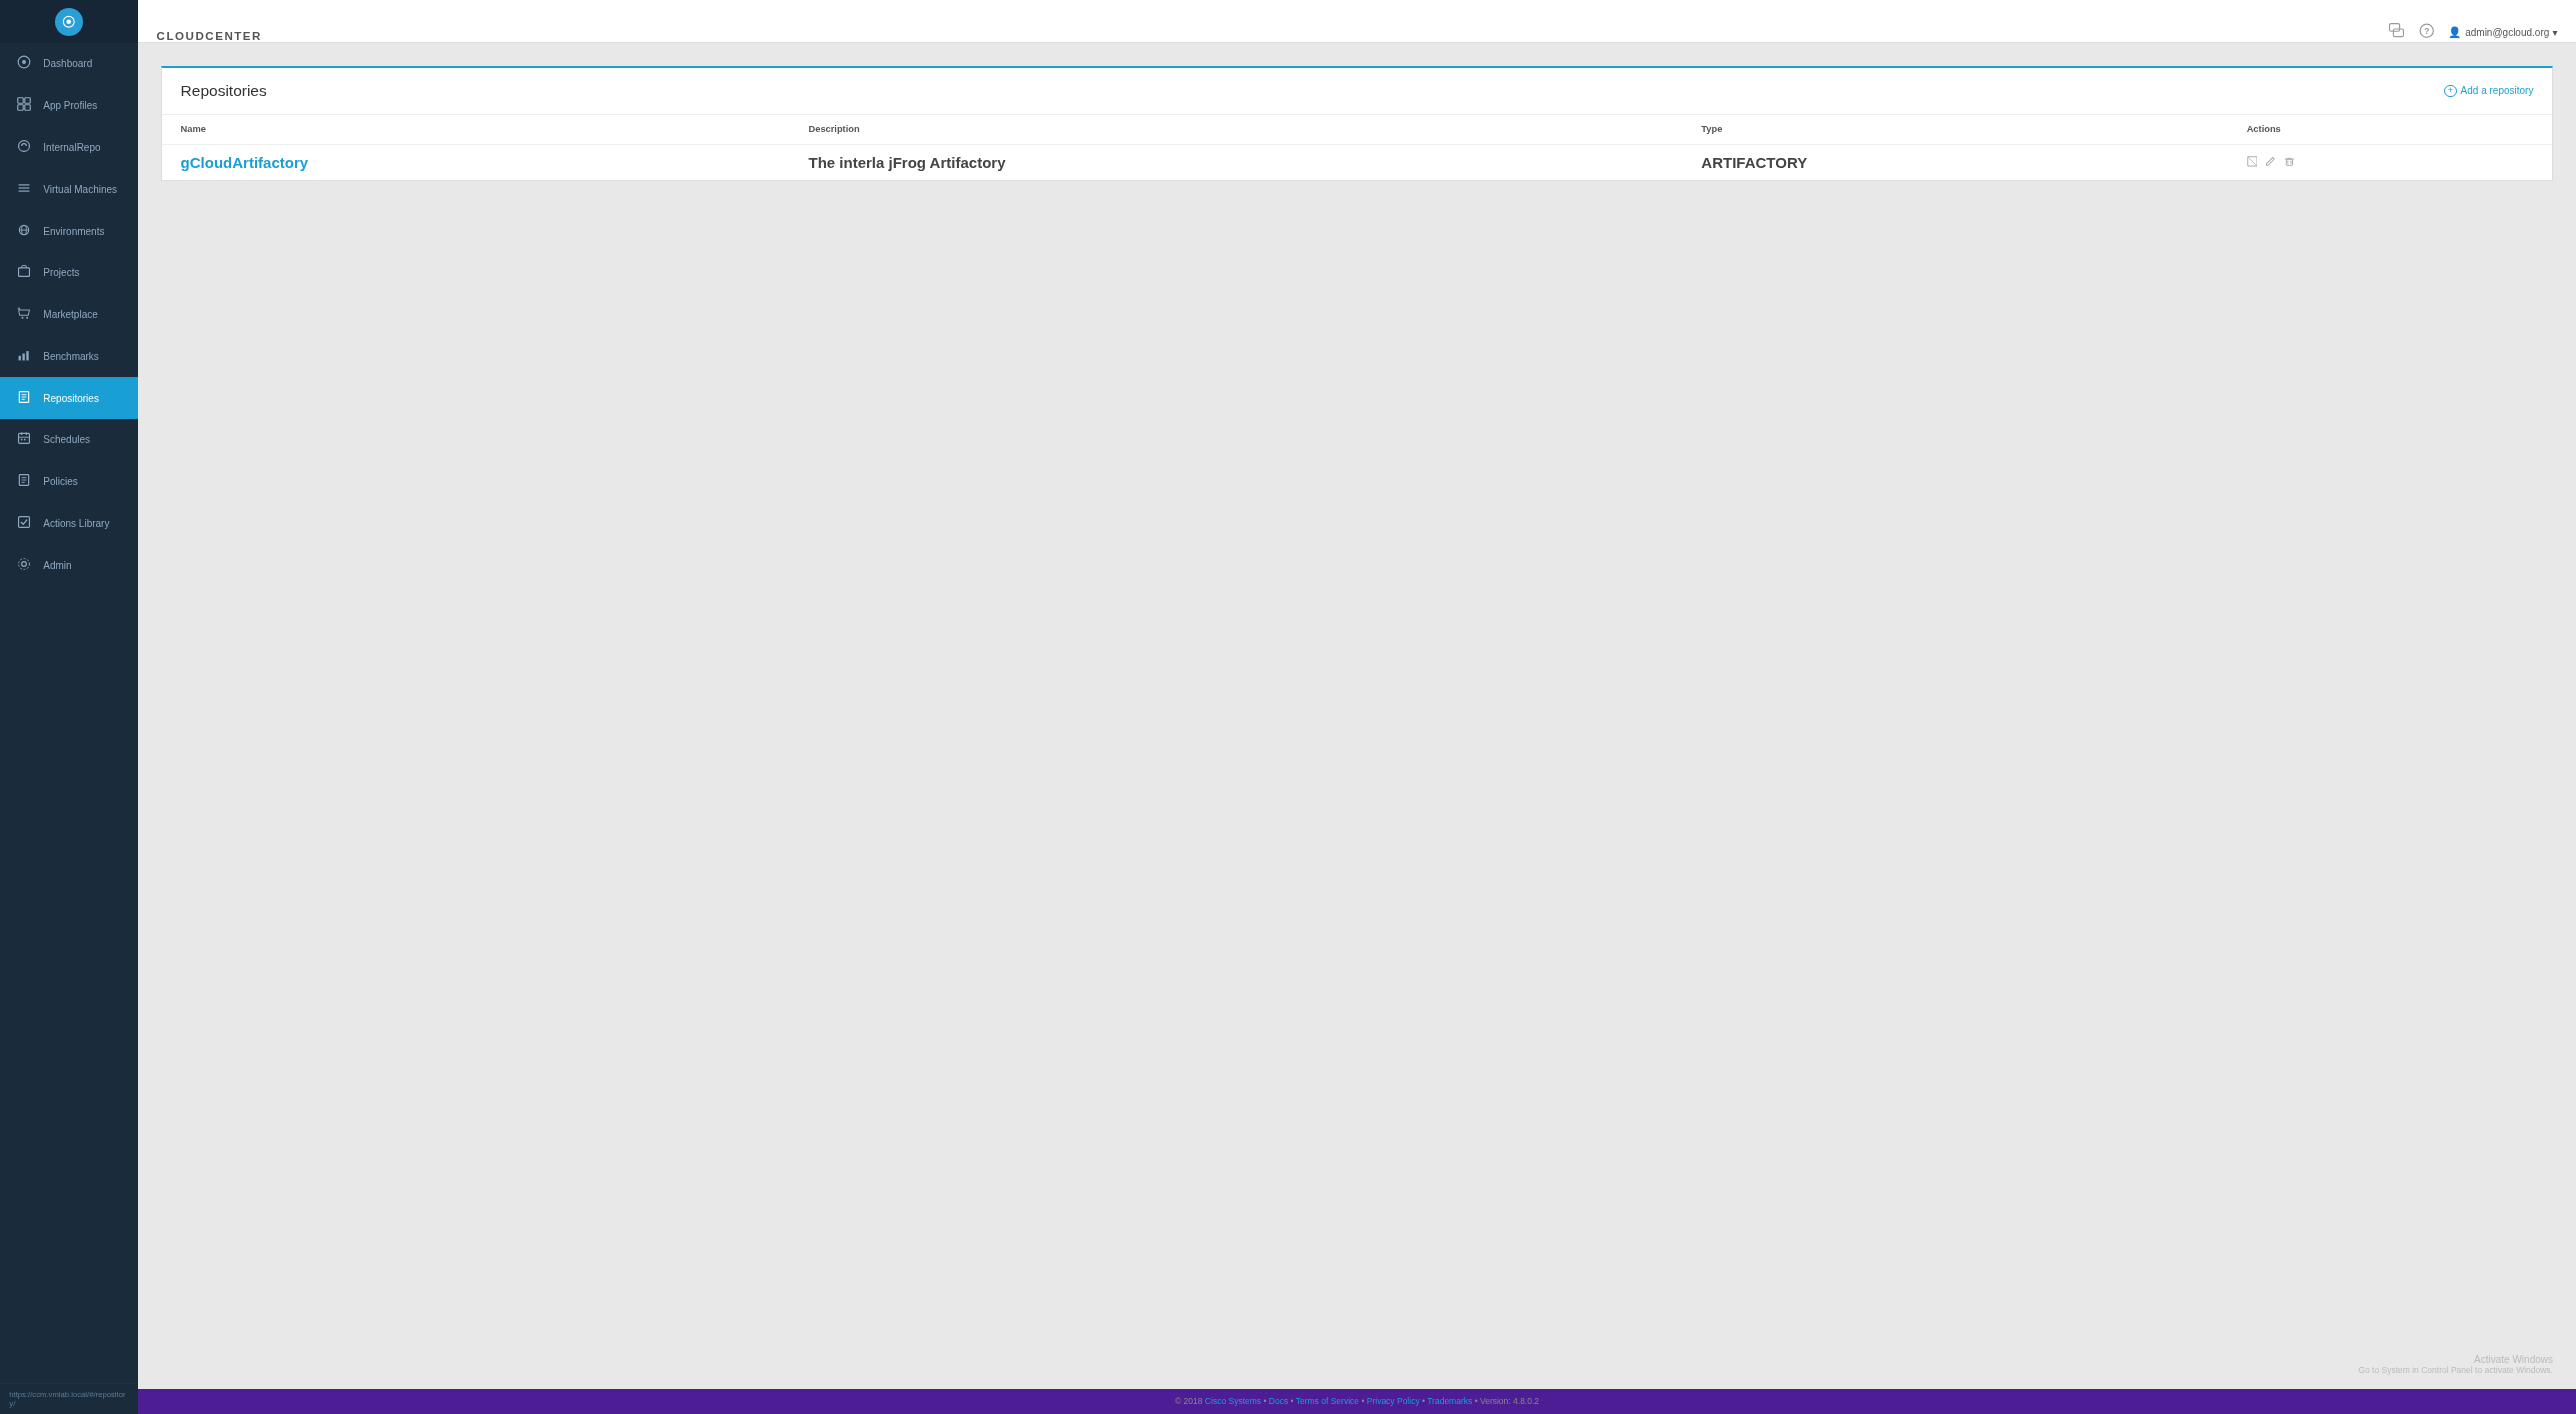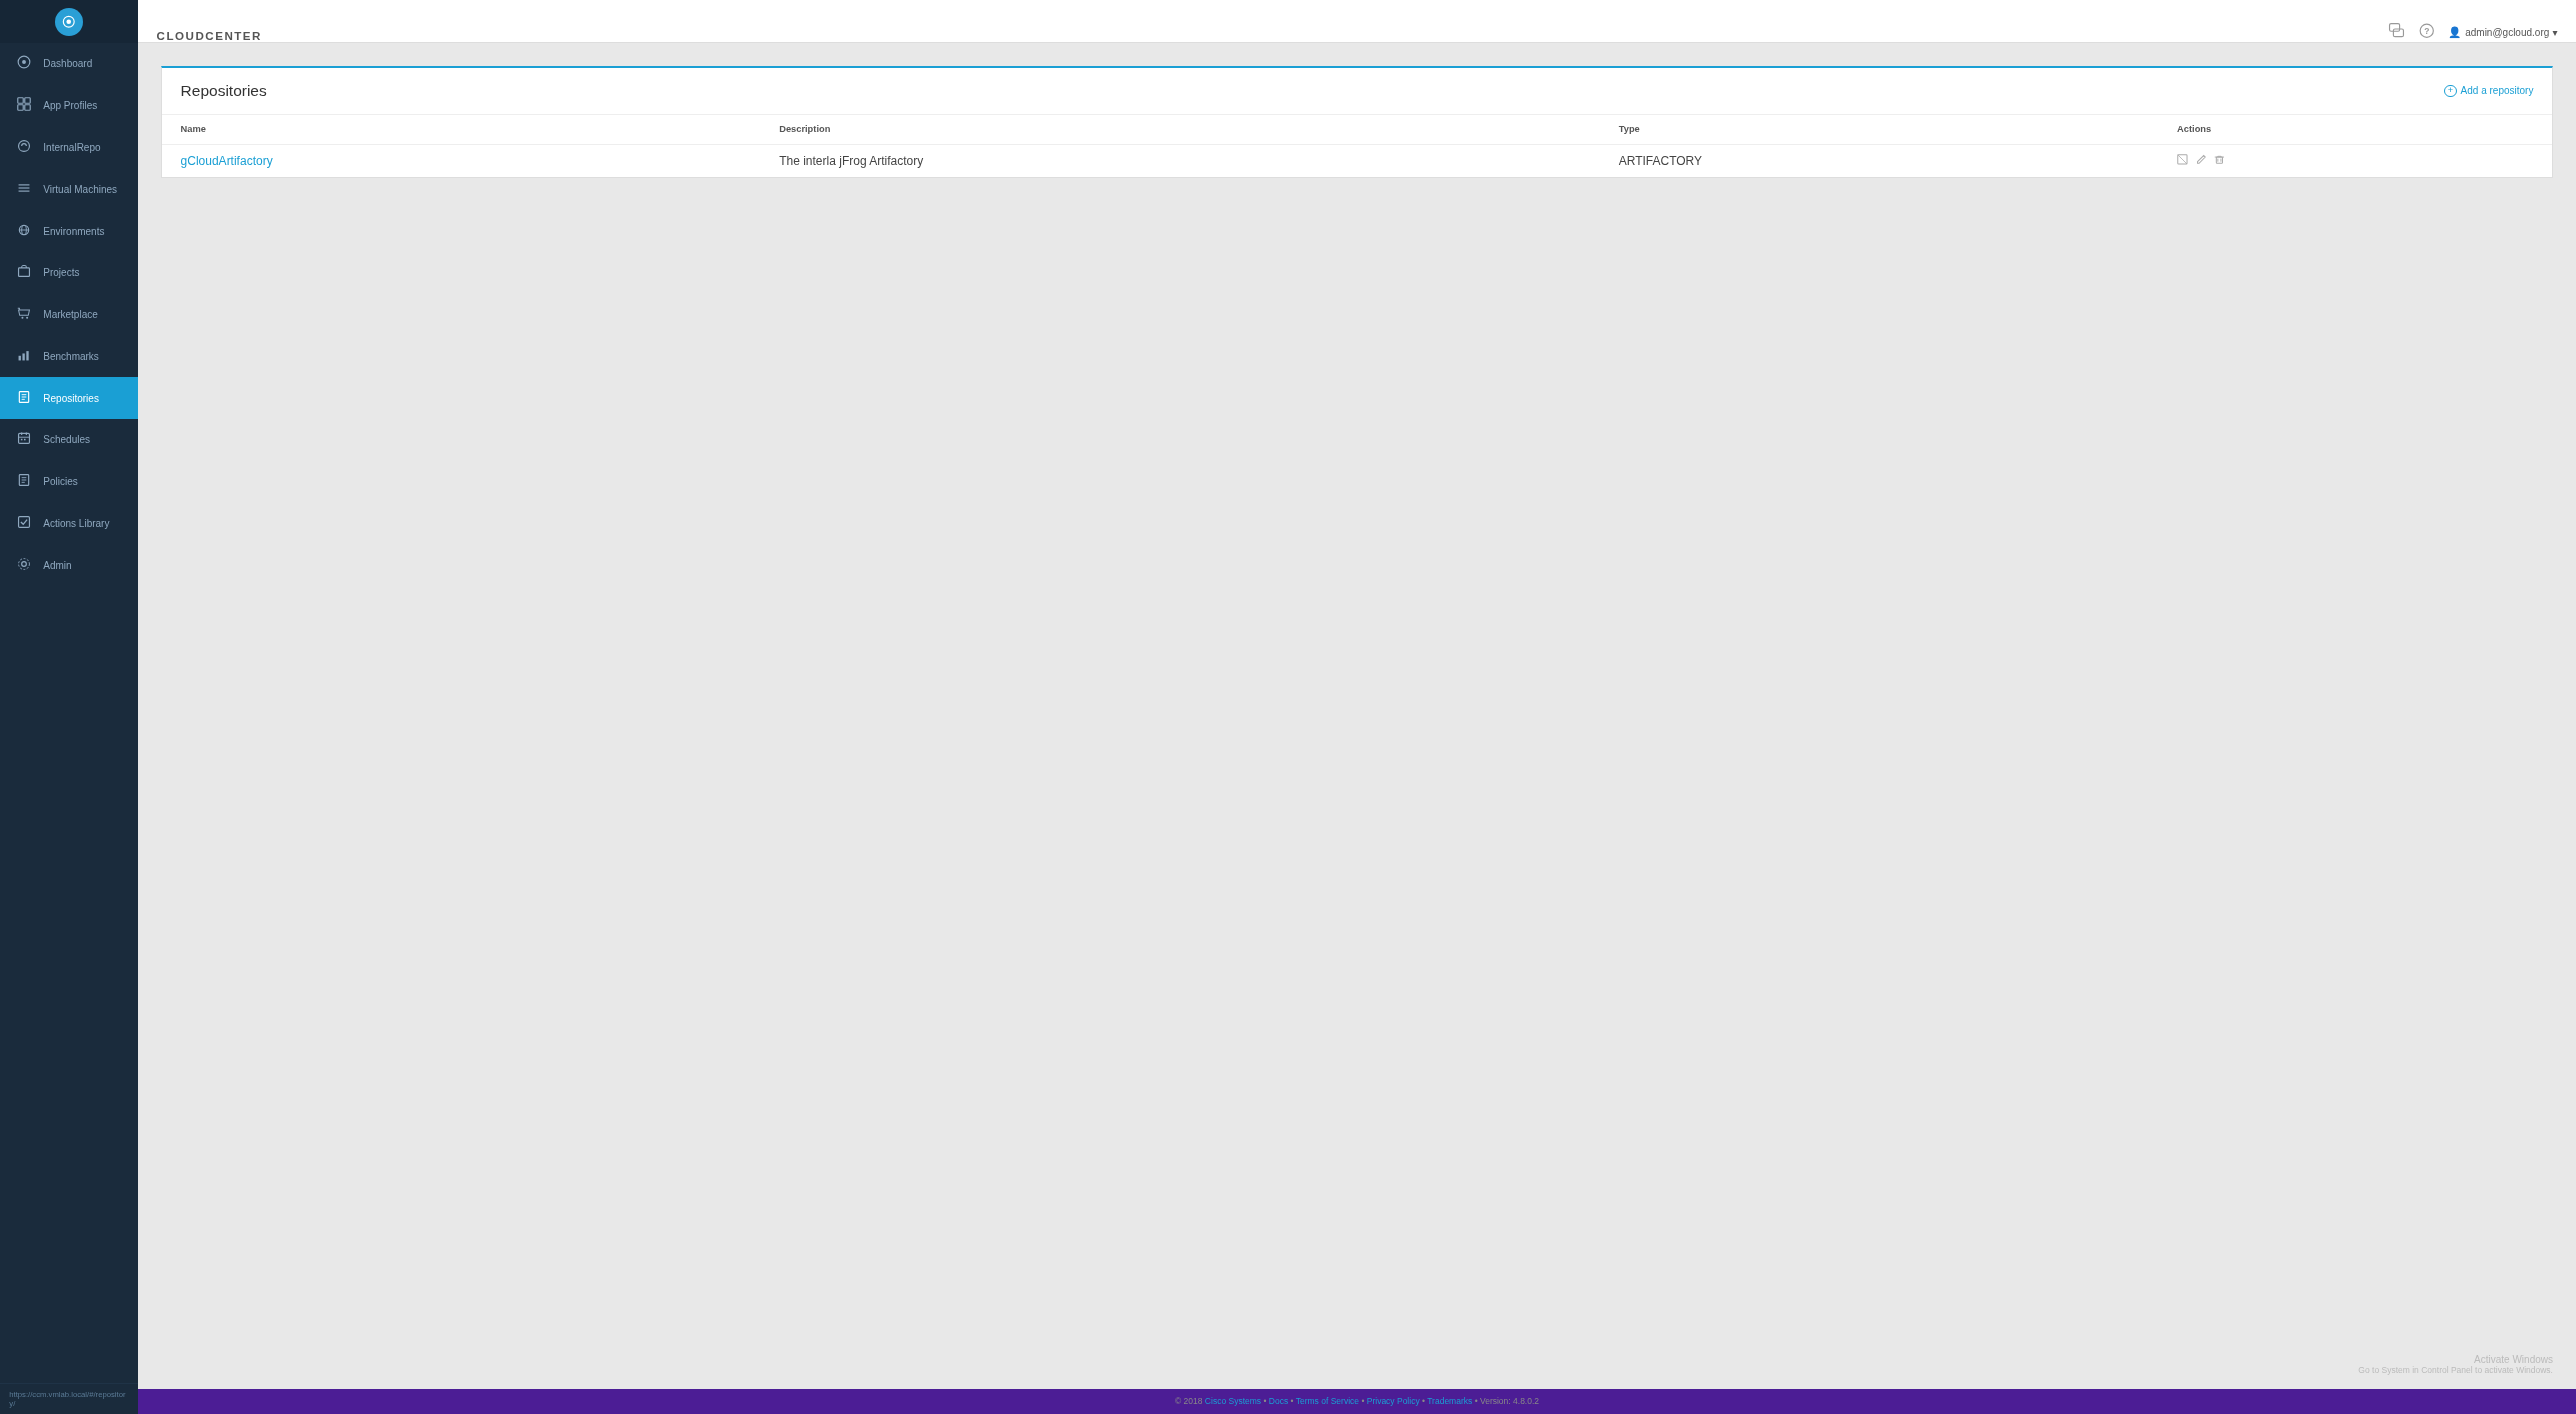--- a/index.html
+++ b/index.html
@@ -162,22 +162,23 @@
       padding: 9.3px 18.6px;
       color: #555;
       font-weight: 600;
       font-size: 9.3px;
       border-bottom: 0.8px solid #eee;
       background: #fff;
     }
     .repo-table td {
       padding: 9.3px 18.6px;
       color: #444;
-      font-size: 12px;
+      font-size: 15px;
       border-bottom: 0.8px solid #f0f0f0;
+      font-weight: bold;
     }
     .repo-table tr:last-child td {
       border-bottom: none;
     }
     .repo-table .repo-name-link {
       color: #1a9fd4;
       cursor: pointer;
       text-decoration: none;
     }
     .action-icons {

